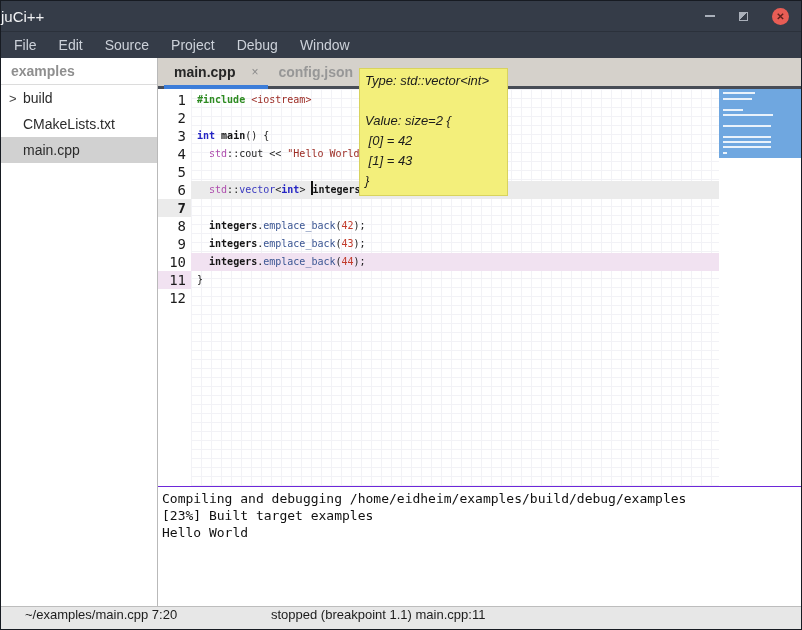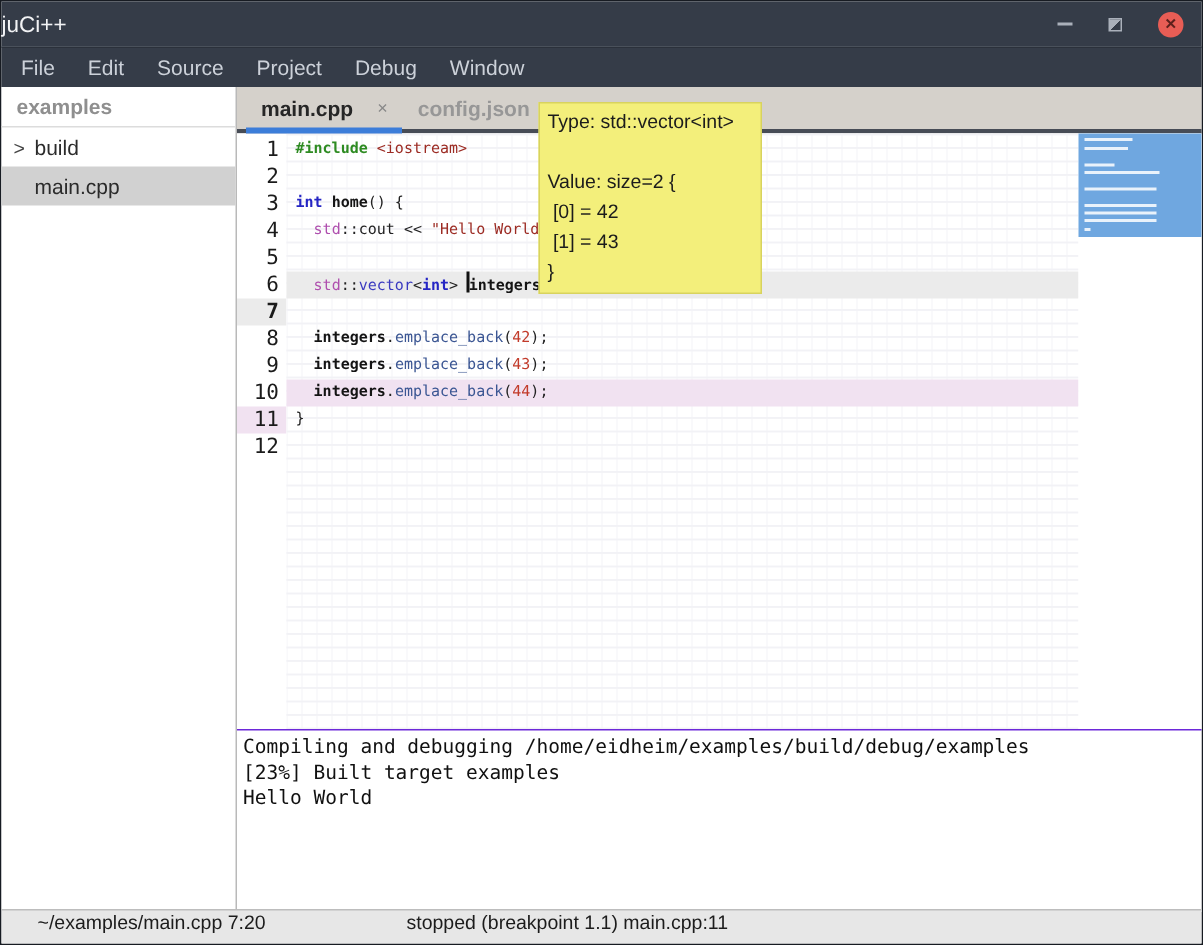--- a/index.html
+++ b/index.html
@@ -56,21 +56,21 @@
   .terminal { height:122px; background:#fff; border-top:1px solid #6d28d9; padding:3px 0 0 4px; font-family:"DejaVu Sans Mono",monospace; font-size:13px; color:#101010; flex:0 0 auto; }
   .tline { height:17px; line-height:17px; white-space:pre; }
 
   
   .statusbar { height:23px; background:#e7e7e7; border-top:1px solid #bdbdbd; position:relative; display:flex; font-size:13px; color:#1c1c1c; flex:0 0 auto;padding-left:16px; }
   .st-left { margin-left:8px; }
   .st-center { position:absolute; left:270px; }
 
   
   .tooltip { position:absolute; left:359px; top:68px; width:149px; min-height:123px; background:#f3ef7b; border:1px solid #d8d35e; z-index:50; padding:2px 4px 4px 5px; font-size:13px; color:#1c1c1c; overflow:hidden; }
-  .ttline { height:20px; line-height:20px; white-space:pre; }
+  .ttline { height:20px; line-height:20px; white-space:pre;font-style:italic; }
 </style>
 </head>
 <body>
 
 <div class="window">
 
   <div class="titlebar">
     <div class="title">juCi++</div>
     <div class="wcontrols">
       <div class="btn-min"></div>
@@ -89,20 +89,24 @@
     </div>
 
   <div class="content">
 
     <div class="sidebar">
       <div class="sidebar-header">examples</div>
       <div>
           <div class="trow">
             <span class="chev">&gt;</span>
             <span>build</span>
+          </div>
+          <div class="trow">
+            <span class="chev"></span>
+            <span>CMakeLists.txt</span>
           </div>
           <div class="trow sel">
             <span class="chev"></span>
             <span>main.cpp</span>
           </div>
         </div>
     </div>
 
     <div class="maincol">
       <div class="tabbar">
@@ -126,21 +130,21 @@
             <div class="grow current bnum">7</div>
             <div class="grow">8</div>
             <div class="grow">9</div>
             <div class="grow">10</div>
             <div class="grow breakpoint">11</div>
             <div class="grow">12</div>
           </div>
         <div class="codecol">
             <div class="crow"><span style="color: rgb(46, 139, 34); font-weight: bold;">#include</span><span style="color: rgb(34, 34, 34);"> </span><span style="color: rgb(156, 43, 35);">&lt;iostream&gt;</span></div>
             <div class="crow"></div>
-            <div class="crow"><span style="color: rgb(37, 37, 196); font-weight: bold;">int</span><span style="color: rgb(34, 34, 34);"> </span><span style="color: rgb(20, 20, 20); font-weight: bold;">home</span><span style="color: rgb(34, 34, 34);">() {</span></div>
+            <div class="crow"><span style="color: rgb(37, 37, 196); font-weight: bold;">int</span><span style="color: rgb(34, 34, 34);"> </span><span style="color: rgb(20, 20, 20); font-weight: bold;">main</span><span style="color: rgb(34, 34, 34);">() {</span></div>
             <div class="crow"><span style="color: rgb(34, 34, 34);">  </span><span style="color: rgb(175, 79, 174);">std</span><span style="color: rgb(34, 34, 34);">::cout &lt;&lt; </span><span style="color: rgb(156, 43, 35);">"Hello World\n"</span><span style="color: rgb(34, 34, 34);">;</span></div>
             <div class="crow"></div>
             <div class="crow current"><span style="color: rgb(34, 34, 34);">  </span><span style="color: rgb(175, 79, 174);">std</span><span style="color: rgb(34, 34, 34);">::</span><span style="color: rgb(58, 58, 192);">vector</span><span style="color: rgb(34, 34, 34);">&lt;</span><span style="color: rgb(37, 37, 196); font-weight: bold;">int</span><span style="color: rgb(34, 34, 34);">&gt; </span><span class="cursor"></span><span style="color: rgb(20, 20, 20); font-weight: bold;">integers</span><span style="color: rgb(34, 34, 34);">;</span></div>
             <div class="crow"></div>
             <div class="crow"><span style="color: rgb(34, 34, 34);">  </span><span style="color: rgb(20, 20, 20); font-weight: bold;">integers</span><span style="color: rgb(34, 34, 34);">.</span><span style="color: rgb(59, 86, 147);">emplace_back</span><span style="color: rgb(34, 34, 34);">(</span><span style="color: rgb(194, 59, 43);">42</span><span style="color: rgb(34, 34, 34);">);</span></div>
             <div class="crow"><span style="color: rgb(34, 34, 34);">  </span><span style="color: rgb(20, 20, 20); font-weight: bold;">integers</span><span style="color: rgb(34, 34, 34);">.</span><span style="color: rgb(59, 86, 147);">emplace_back</span><span style="color: rgb(34, 34, 34);">(</span><span style="color: rgb(194, 59, 43);">43</span><span style="color: rgb(34, 34, 34);">);</span></div>
             <div class="crow breakpoint"><span style="color: rgb(34, 34, 34);">  </span><span style="color: rgb(20, 20, 20); font-weight: bold;">integers</span><span style="color: rgb(34, 34, 34);">.</span><span style="color: rgb(59, 86, 147);">emplace_back</span><span style="color: rgb(34, 34, 34);">(</span><span style="color: rgb(194, 59, 43);">44</span><span style="color: rgb(34, 34, 34);">);</span></div>
             <div class="crow"><span style="color: rgb(34, 34, 34);">}</span></div>
           </div>
         <div class="minimap">

